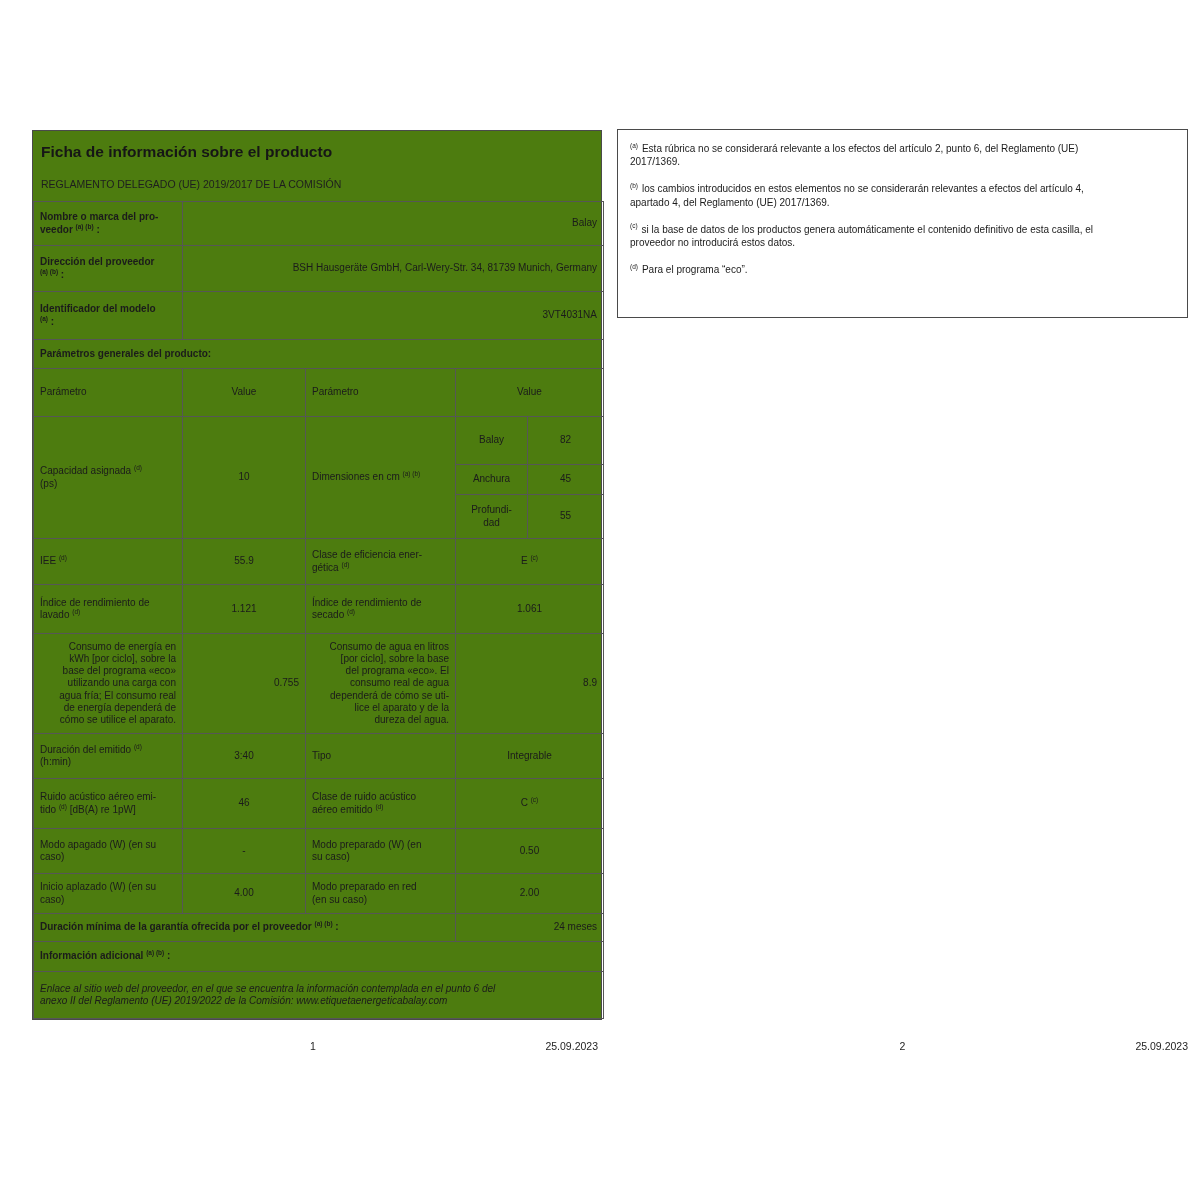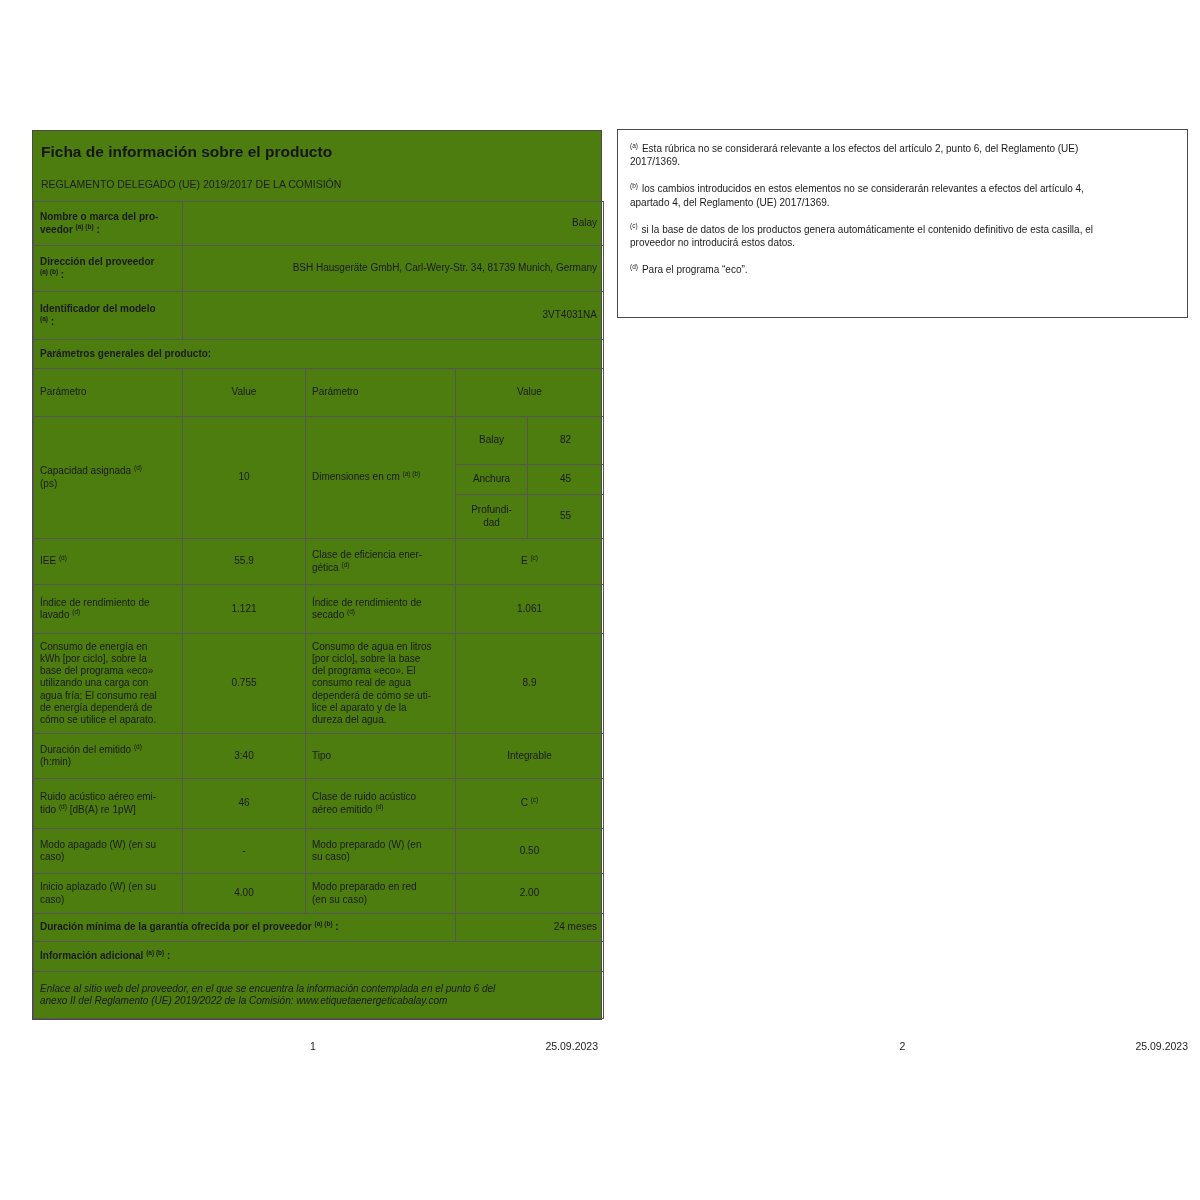--- a/index.html
+++ b/index.html
@@ -18,21 +18,21 @@
   table.info td { border: 1px solid #565656; padding: 3px 6px; vertical-align: middle; }
   .txt { white-space: pre-line; }
   sup { font-size: 6.5px; line-height: 0; vertical-align: super; }
   .lbl { text-align: left; }
   .val { text-align: center; }
   .vleft { text-align: right; padding-left: 8px; }
   .bold { font-weight: bold; }
 
   tr.h44 td { height: 44px; } tr.h46 td { height: 46px; } tr.h48 td { height: 48px; }
   tr.h29 td { height: 29px; } tr.h31 td { height: 48px; } tr.h30 td { height: 30px; margin-top: 40px; }
-  tr.h49 td { height: 49px; } tr.h100 td { height: 100px; } tr.h45 td { height: 45px; }
+  tr.h49 td { height: 49px; } tr.h100 td { height: 100px; text-align: right; } tr.h45 td { height: 45px; }
   tr.h50 td { height: 50px; } tr.h40 td { height: 40px; } tr.h28 td { height: 28px; }
   tr.h47 td { height: 47px; font-style: italic; }
 
   
   #p2box { left: 617px; top: 129px; width: 571px; min-height: 189px;
     border: 1px solid #4a4a4a; padding: 12px 14px 26px 12px; background:#fff; }
   .footnote { font-size: 10px; line-height: 1.32; margin-bottom: 14px; }
   .footnote:last-child { margin-bottom: 0; }
   .footnote sup { margin-right: 4px; }
   .footnote .txt { }

